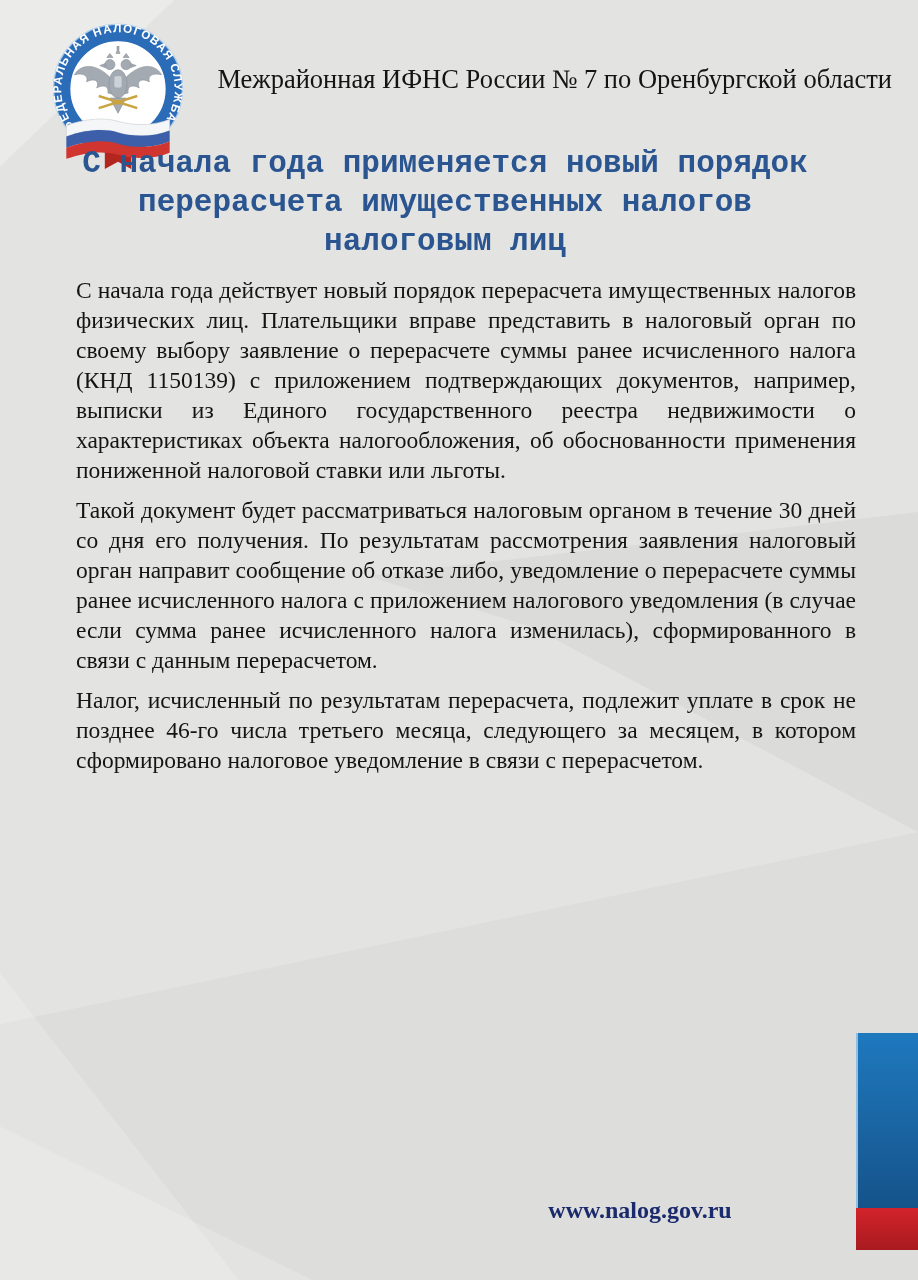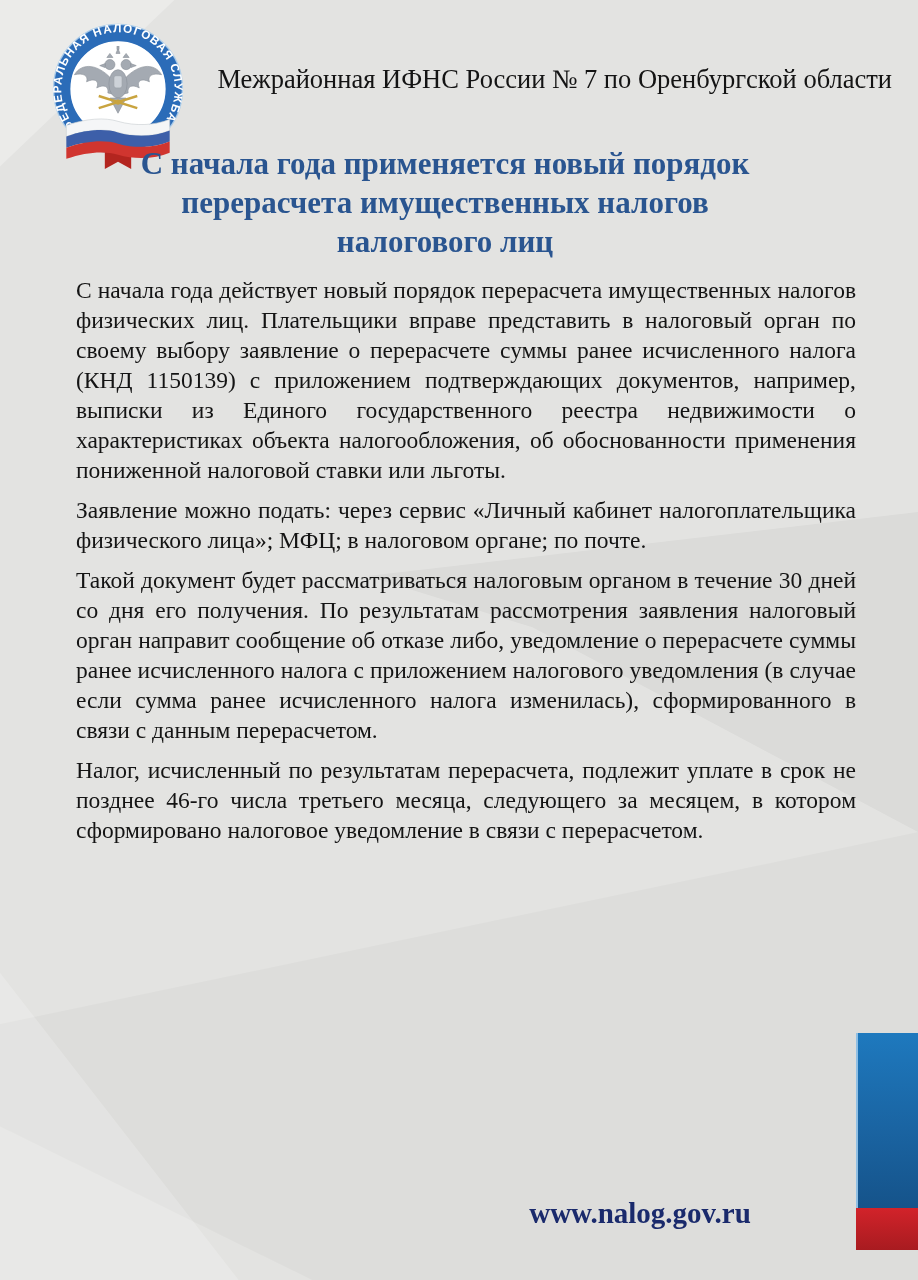--- a/index.html
+++ b/index.html
@@ -44,20 +44,21 @@
     position: absolute;
     left: 60px;
     right: 88px;
     top: 144px;
     margin: 0;
     text-align: center;
     font-size: 31px;
     font-weight: bold;
     color: #2a5590;
     line-height: 39px;
+    font-family: Liberation Mono, monospace;
   }
 
   .content {
     position: absolute;
     left: 76px;
     width: 780px;
     top: 275px;
     font-size: 23.5px;
     line-height: 30px;
     color: #141414;
@@ -74,21 +75,21 @@
     color: #1a2a6c;
     line-height: 36px;
   }
 
   .website {
     position: absolute;
     left: 470px;
     width: 340px;
     top: 1197px;
     text-align: center;
-    font-size: 29px;
+    font-size: 24px;
     font-weight: bold;
     color: #1a2a6c;
   }
 
   .color-bar {
     position: absolute;
     left: 856px;
     top: 1033px;
     width: 62px;
     height: 217px;
@@ -159,26 +160,25 @@
       <path d="M20 115 C 40 108, 58 107, 71 111 C 88 116, 108 115, 122 109 L 122 120 C 108 126, 88 127, 71 122 C 58 118, 40 119, 20 126 Z" fill="#3d5fa9"></path>
       <path d="M20 126 C 40 119, 58 118, 71 122 C 88 127, 108 126, 122 120 L 122 131 C 108 137, 88 138, 71 133 C 58 129, 40 130, 20 137 Z" fill="#d0352f"></path>
     </g>
   </svg>
 
   <div class="org-line">Межрайонная ИФНС России № 7 по Оренбургской области</div>
 
   <h1 class="title">
     <div>С начала года применяется новый порядок</div>
     <div>перерасчета имущественных налогов</div>
-    <div>налогового лиц</div>
+    <div>налоговым лиц</div>
   </h1>
 
   <main class="content">
     <p>С начала года действует новый порядок перерасчета имущественных налогов физических лиц. Плательщики вправе представить в налоговый орган по своему выбору заявление о перерасчете суммы ранее исчисленного налога (КНД 1150139) с приложением подтверждающих документов, например, выписки из Единого государственного реестра недвижимости о характеристиках объекта налогообложения, об обоснованности применения пониженной налоговой ставки или льготы.</p>
-    <p>Заявление можно подать: через сервис «Личный кабинет налогоплательщика физического лица»; МФЦ; в налоговом органе; по почте.</p>
     <p>Такой документ будет рассматриваться налоговым органом в течение 30 дней со дня его получения. По результатам рассмотрения заявления налоговый орган направит сообщение об отказе либо, уведомление о перерасчете суммы ранее исчисленного налога с приложением налогового уведомления (в случае если сумма ранее исчисленного налога изменилась), сформированного в связи с данным перерасчетом.</p>
     <p>Налог, исчисленный по результатам перерасчета, подлежит уплате в срок не позднее 46-го числа третьего месяца, следующего за месяцем, в котором сформировано налоговое уведомление в связи с перерасчетом.</p>
   </main>
 
 
   <div class="website">www.nalog.gov.ru</div>
 
   <div class="color-bar">
     <div class="bar-blue"></div>
     <div class="bar-red"></div>

